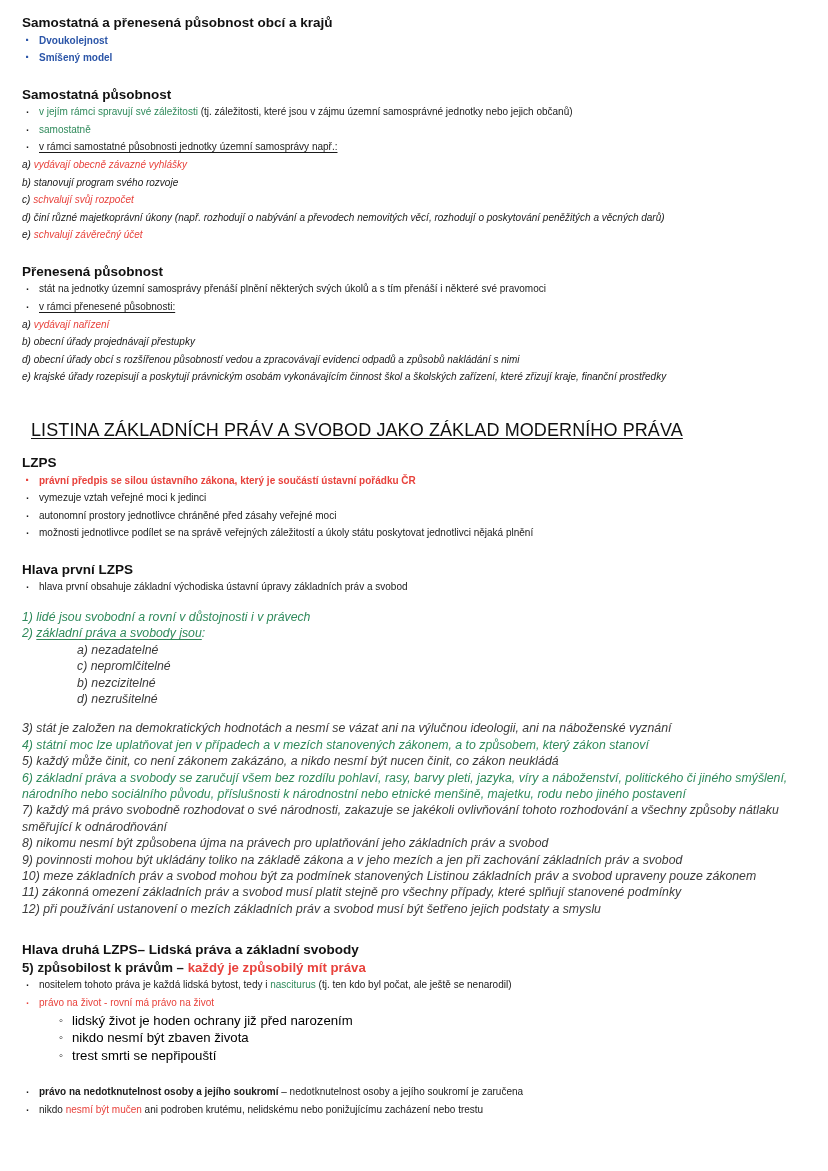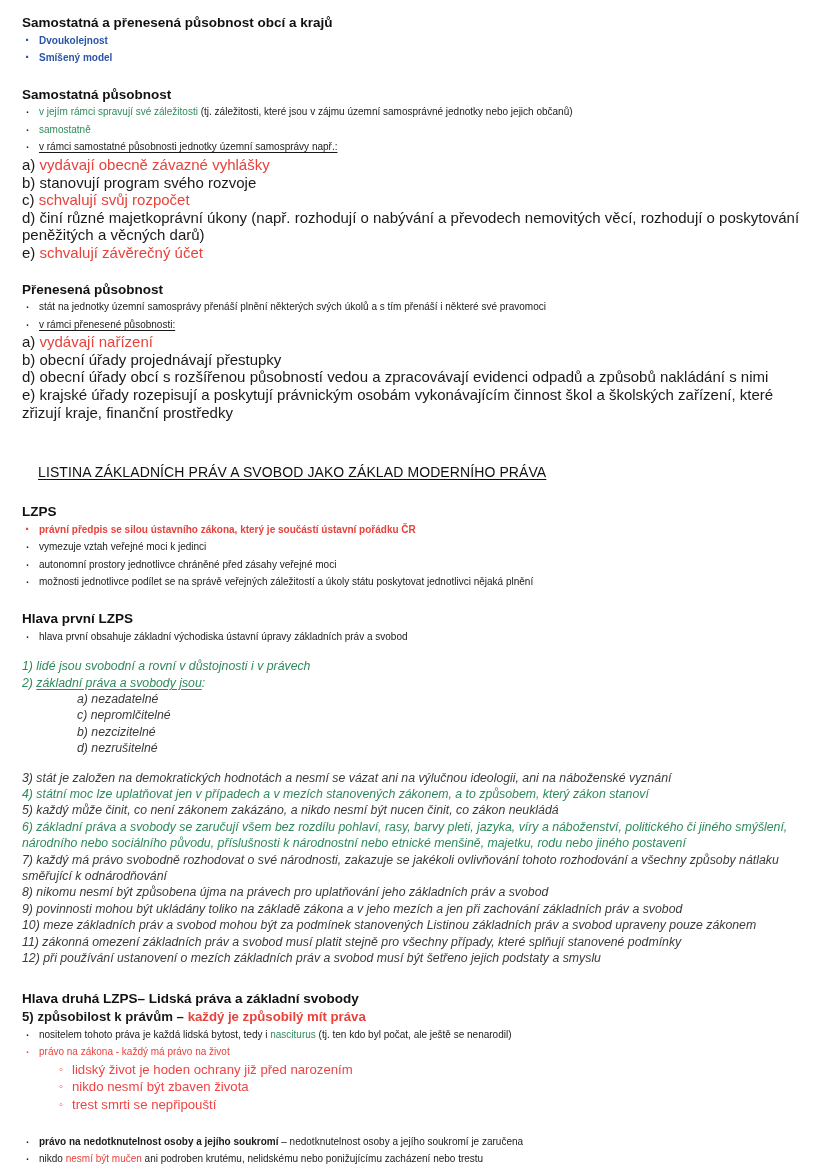--- a/index.html
+++ b/index.html
@@ -25,24 +25,24 @@
 
   
   .h-bold {
     font-size: 13.5px;
     font-weight: bold;
     line-height: 17.5px;
     margin: 0;
     color: #111111;
   }
   .h-underline-big {
-    font-size: 14px;
+    font-size: 18px;
     font-weight: normal;
     line-height: 23px;
-    margin: 16px;
+    margin: 9px;
     color: #111111;
     text-decoration: underline;
     text-underline-offset: 2px;
     display: inline-block;
     letter-spacing: 0.1px;
   }
   .line {
     font-size: 13.2px;
     line-height: 17.6px;
     margin: 0;
@@ -64,36 +64,37 @@
     font-size: 15px;
     line-height: 17.6px;
     color: inherit;
   }
   .sub-bullet-line {
     position: relative;
     padding-left: 50px;
     font-size: 13.2px;
     line-height: 17.6px;
     margin: 0;
-    color: #ef4444;
+    color: #000000;
   }
   .sub-bullet-line::before {
     content: "\25E6";
     position: absolute;
     left: 37px;
     top: 0;
     font-size: 11px;
     line-height: 17.6px;
     color: inherit;
   }
   .alpha-line {
-    font-size: 15px;
+    font-size: 10px;
     line-height: 17.6px;
     margin: 0;
     color: #1a1a1a;
+    font-style: italic;
   }
   .it-line {
     font-size: 12.3px;
     font-style: italic;
     line-height: 16.4px;
     margin: 0;
     color: #3b3b3b;
   }
   .it-indent {
     padding-left: 55px;
@@ -290,21 +291,21 @@
     <p class="h-bold">Hlava druhá LZPS– Lidská práva a základní svobody</p>
 
     <p class="line b">
       <span>5) způsobilost k právům – </span><span class="c-redb">každý je způsobilý mít práva</span>
     </p>
 
     <p class="bullet-line">
       <span>nositelem tohoto práva je každá lidská bytost, tedy i </span><span class="c-green">nasciturus</span><span> (tj. ten kdo byl počat, ale ještě se nenarodil)</span>
     </p>
 
-    <p class="bullet-line c-red">právo na zákona - každý má právo na život</p>
+    <p class="bullet-line c-red">právo na život - rovní má právo na život</p>
 
     <p class="sub-bullet-line">lidský život je hoden ochrany již před narozením</p>
     <p class="sub-bullet-line">nikdo nesmí být zbaven života</p>
     <p class="sub-bullet-line">trest smrti se nepřipouští</p>
 
     <div class="gap-lg"></div>
 
     <p class="bullet-line">
       <span class="b">právo na nedotknutelnost osoby a jejího soukromí</span><span> – nedotknutelnost osoby a jejího soukromí je zaručena</span>
     </p>

